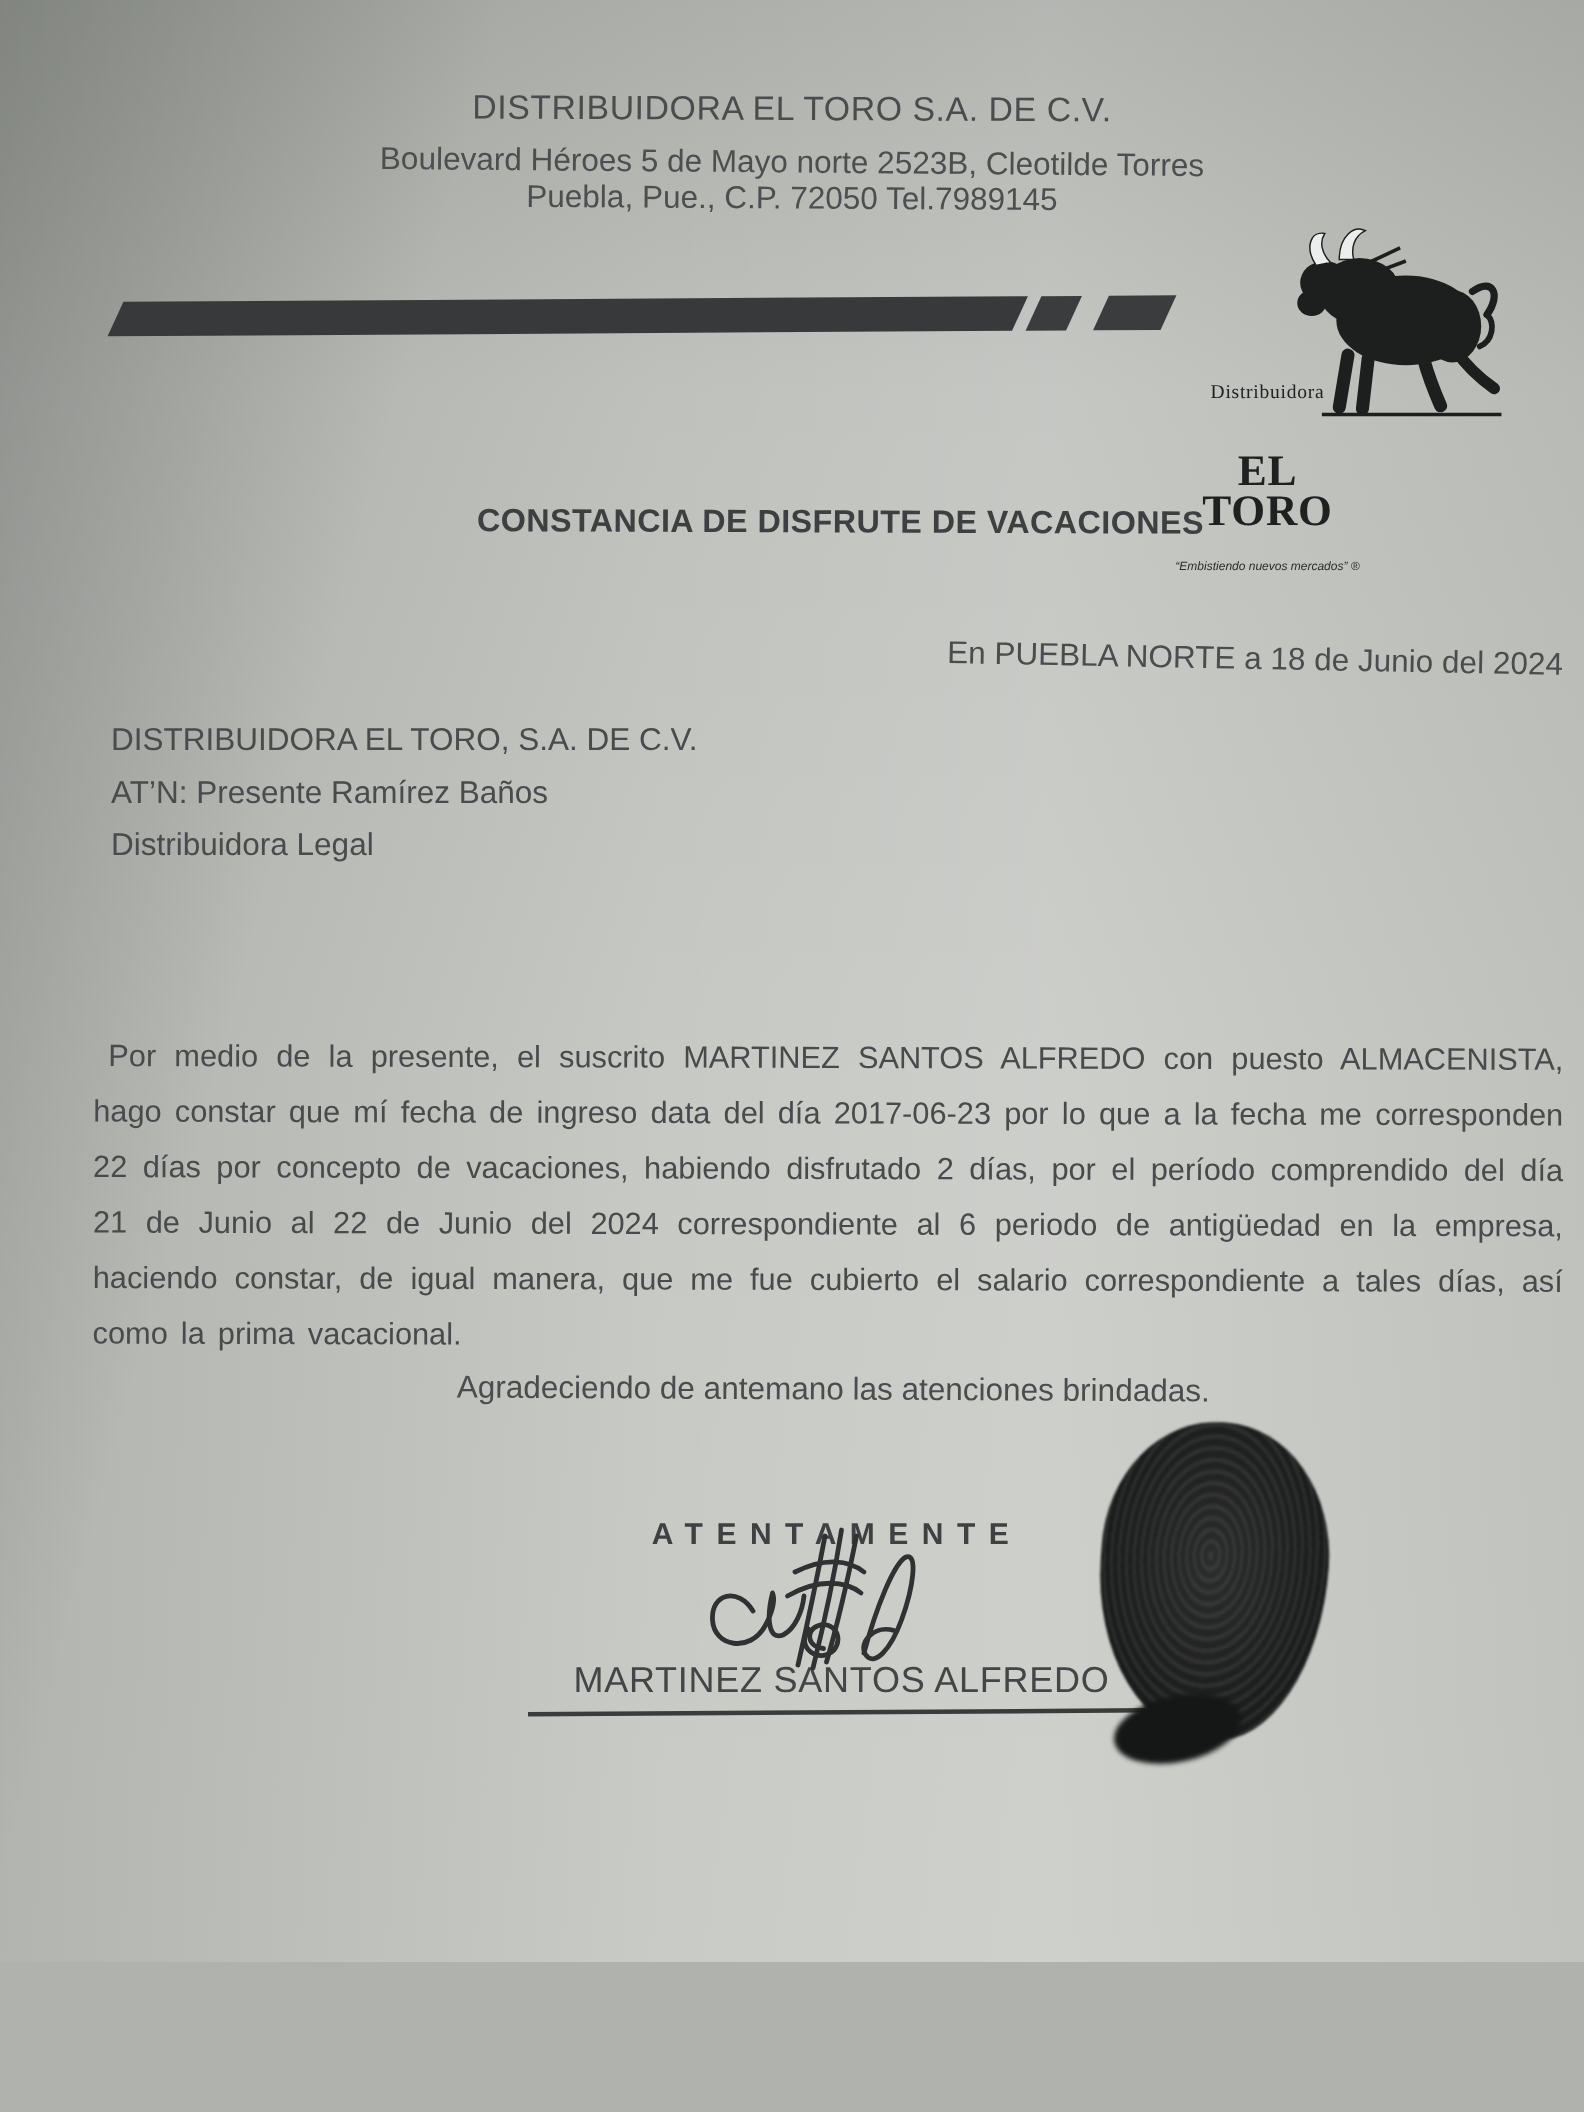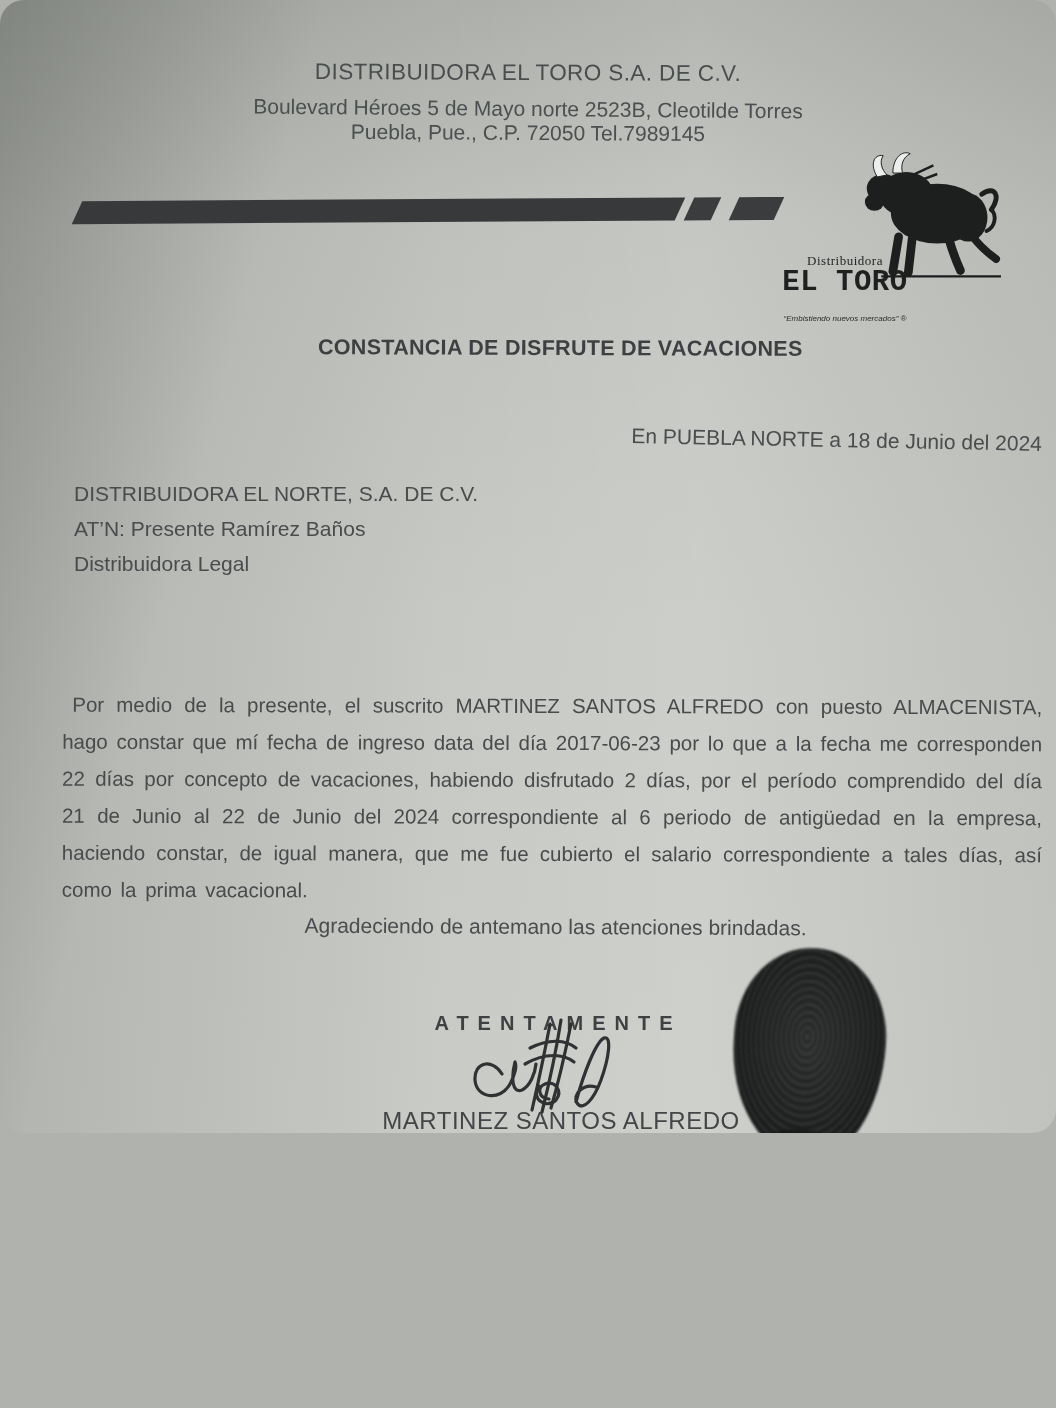--- a/index.html
+++ b/index.html
@@ -1,38 +1,37 @@
 <!DOCTYPE html>
 <html><head>
 <meta charset="utf-8">
 <style>
   html,body{margin:0;padding:0;background:#b0b2ae;}
   .photo{
-    position:relative;width:1056px;height:1133px;overflow:hidden;
+    position:relative;width:1056px;height:1308px;overflow:hidden;
     font-family:"Liberation Sans",sans-serif;color:#47494b;
     background:
       linear-gradient(105deg, rgba(70,74,70,0.30) 0%, rgba(70,74,70,0) 24%),
       linear-gradient(90deg, rgba(96,100,95,0.22) 0%, rgba(0,0,0,0) 42%, rgba(255,255,255,0.10) 66%, rgba(120,124,118,0.10) 100%),
       linear-gradient(180deg, #abaea9 0%, #bfc1bd 20%, #c7c9c5 55%, #c9cbc6 100%);
-    border-radius: 24px;
   }
   .abs{position:absolute;}
   
   .company{left:0;right:0;top:60px;text-align:center;font-size:22.5px;letter-spacing:0.4px;color:#4a4d4e;transform:rotate(0.25deg);}
   .addr1{left:0;right:0;top:97px;text-align:center;font-size:21px;color:#4c4f50;transform:rotate(0.5deg);}
   .addr2{left:0;right:0;top:121px;text-align:center;font-size:21px;color:#4c4f50;transform:rotate(0.35deg);}
   
   .bar-row{left:77px;top:199px;width:720px;height:26px;transform:rotate(-0.35deg);}
   .bar-long{position:absolute;left:0;top:0;width:603px;height:23px;background:#37393a;transform:skewX(-25deg);}
   .bar-seg1{position:absolute;left:612px;top:0;width:27px;height:23px;background:#3a3c3d;transform:skewX(-25deg);}
   .bar-seg2{position:absolute;left:657px;top:0;width:45px;height:23px;background:#3a3c3d;transform:skewX(-25deg);}
   
   .logo-text{left:780px;top:224px;width:130px;text-align:center;color:#1f2020;}
   .logo-top{font-family:"Liberation Serif",serif;font-size:13px;letter-spacing:0.5px;margin-top:29px;}
-  .logo-name{font-family:Liberation Mono, monospace;font-size:29px;font-weight:bold;letter-spacing:0.5px;line-height:27px;}
+  .logo-name{font-family:Liberation Serif, serif;font-size:29px;font-weight:bold;letter-spacing:0.5px;line-height:27px;margin-top:32px;}
   .logo-tag{font-family:Liberation Sans, sans-serif;font-style:italic;font-size:8px;margin-top:18px;white-space:nowrap;color:#2a2b2b;}
   .bull{left:848px;top:146px;width:165px;height:140px;}
   
   .doc-title{left:318px;top:336px;font-size:21.5px;font-weight:bold;letter-spacing:0.3px;color:#3d3f41;transform:rotate(0.2deg);}
   .dateline{left:630px;top:424px;width:412px;text-align:right;font-size:21px;color:#4a4c4e;transform:rotate(1.1deg);transform-origin:left center;}
   
   .addressee{left:74px;top:482px;font-size:21px;color:#494b4d;}
   .addressee div{margin-bottom:13px;height:22px;}
   .salutation{letter-spacing:7px;}
   
@@ -98,21 +97,21 @@
     <path class="stroke" d="M126,90 C134,102 143,110 153,117" stroke-width="8" stroke-linecap="round"></path>
     <path d="M30,32 C22,20 26,8 36,10 C32,16 34,24 40,30 Z" fill="#eceded" stroke="#1d1e1e" stroke-width="1"></path>
     <path d="M46,28 C46,12 56,4 64,8 C56,12 54,20 56,28 Z" fill="#eceded" stroke="#1d1e1e" stroke-width="1"></path>
     <path class="stroke" d="M34,135 L158,135" stroke-width="2.5"></path>
   </svg>
 
   <div class="abs doc-title">CONSTANCIA DE DISFRUTE DE VACACIONES</div>
   <div class="abs dateline">En PUEBLA NORTE a 18 de Junio del 2024</div>
 
   <div class="abs addressee">
-    <div>DISTRIBUIDORA EL NORTE, S.A. DE C.V.</div>
+    <div>DISTRIBUIDORA EL TORO, S.A. DE C.V.</div>
     <div>AT’N: Presente Ramírez Baños</div>
     <div>Distribuidora Legal</div>
   </div>
 
   <p class="abs letter-body">Por medio de la presente, el suscrito MARTINEZ SANTOS ALFREDO con puesto ALMACENISTA, hago constar que mí fecha de ingreso data del día 2017-06-23 por lo que a la fecha me corresponden 22 días por concepto de vacaciones, habiendo disfrutado 2 días, por el período comprendido del día 21 de Junio al 22 de Junio del 2024 correspondiente al 6 periodo de antigüedad en la empresa, haciendo constar, de igual manera, que me fue cubierto el salario correspondiente a tales días, así como la prima vacacional.</p>
 
   <div class="abs closing">Agradeciendo de antemano las atenciones brindadas.</div>
 
   <div class="abs atentamente">ATENTAMENTE</div>
 

